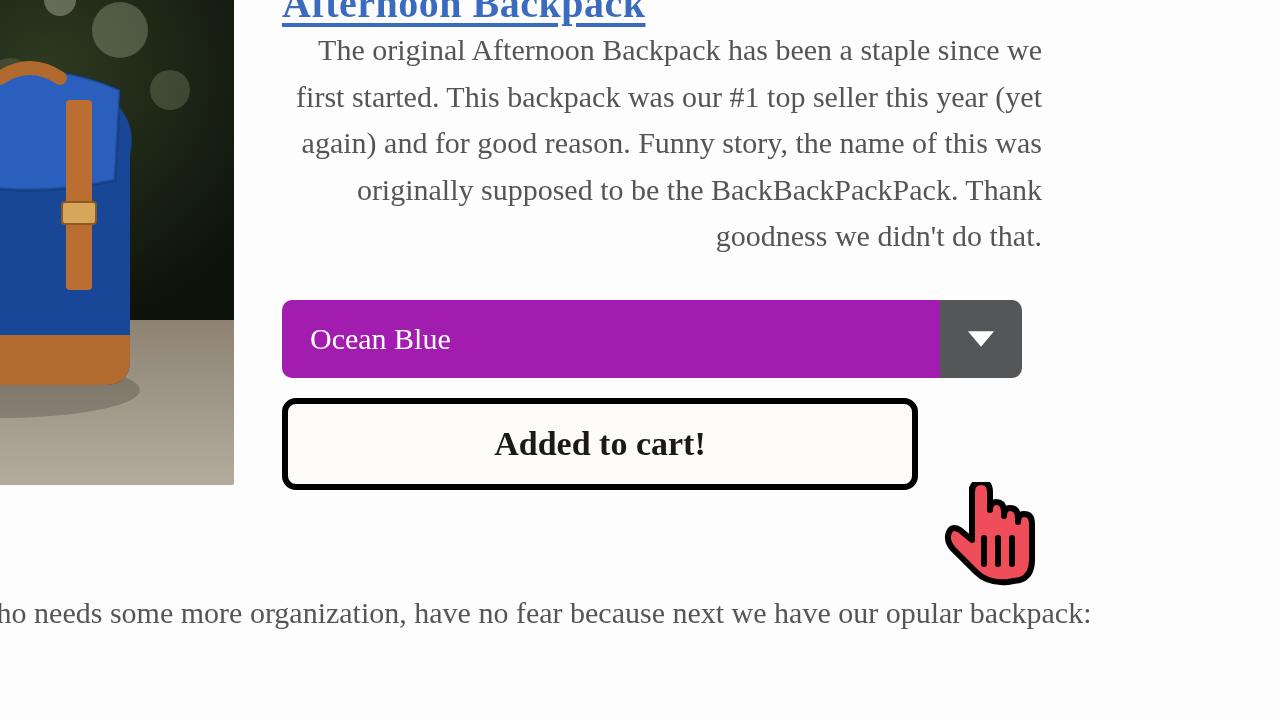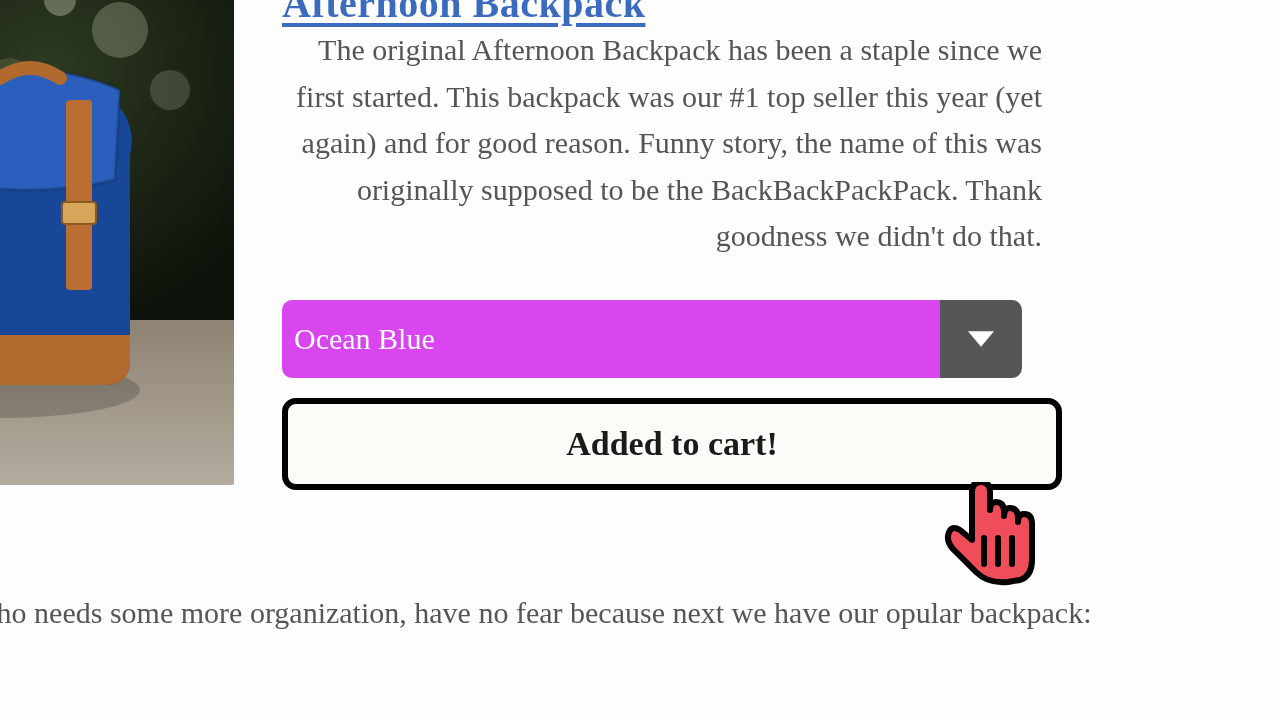--- a/index.html
+++ b/index.html
@@ -56,37 +56,37 @@
   .color-select {
     display: flex;
     width: 740px;
     height: 78px;
     margin-bottom: 20px;
     border-radius: 10px;
     overflow: hidden;
   }
   .color-select-body {
     flex: 1;
-    background: #d946ef;
+    background: #a21caf;
     color: #fff;
     font-size: 30px;
     display: flex;
     align-items: center;
-    padding-left: 12px;
+    padding-left: 28px;
   }
   .color-select-arrow {
     width: 82px;
     background: #555658;
     display: flex;
     align-items: center;
     justify-content: center;
   }
   .color-select-arrow svg { width: 26px; height: 18px; fill: #fff; }
   .add-btn {
-    width: 780px;
+    width: 636px;
     height: 92px;
     border: 6px solid #000;
     border-radius: 14px;
     background: #fcfbf8;
     font-family: inherit;
     font-size: 34px;
     font-weight: 700;
     color: #1a1a1a;
     cursor: pointer;
   }

